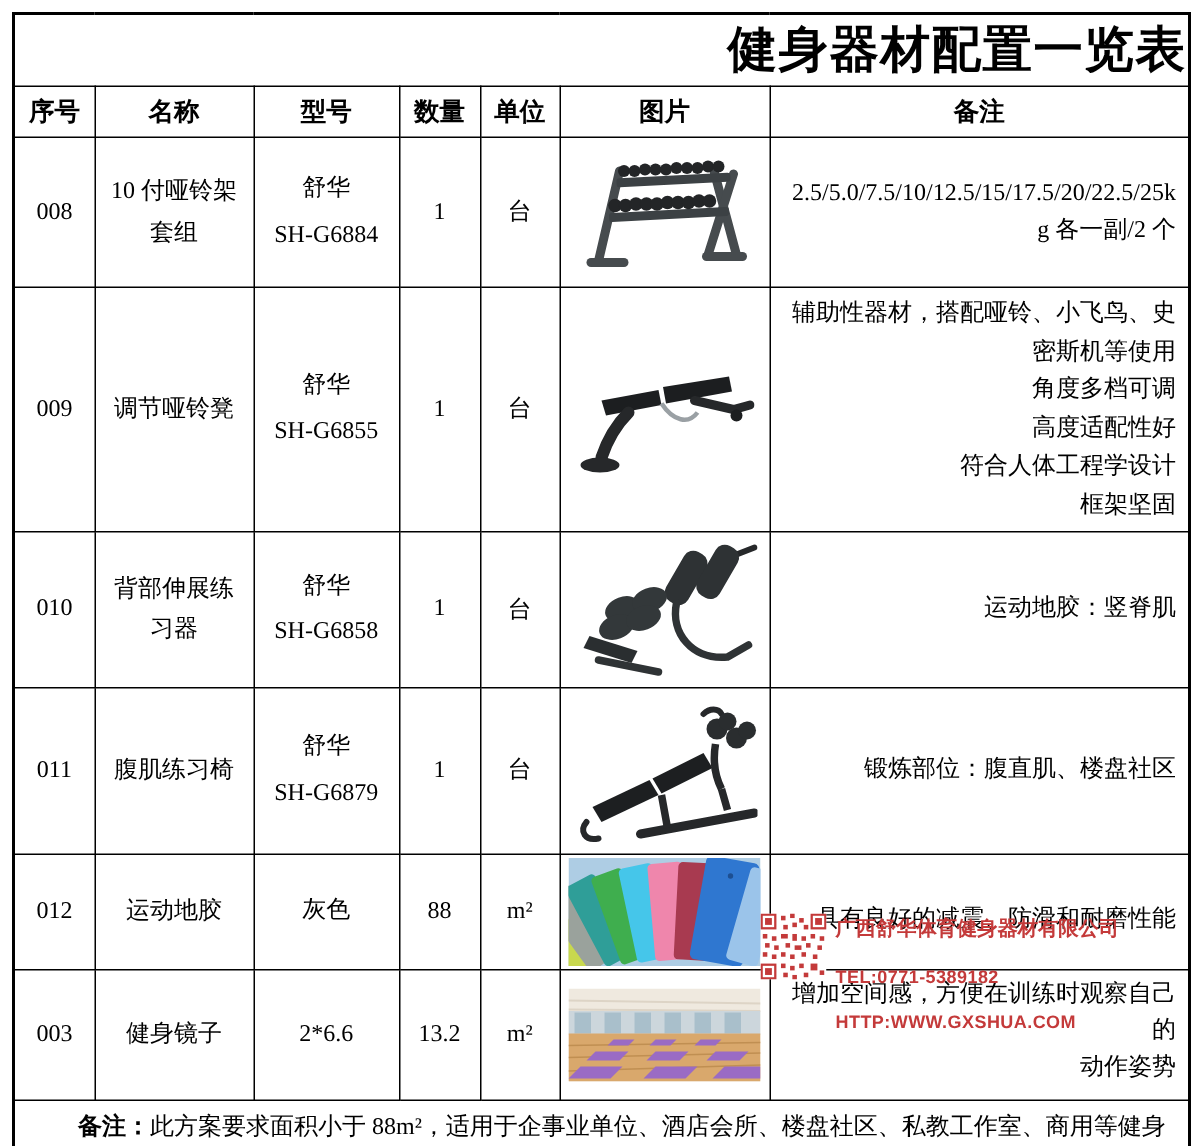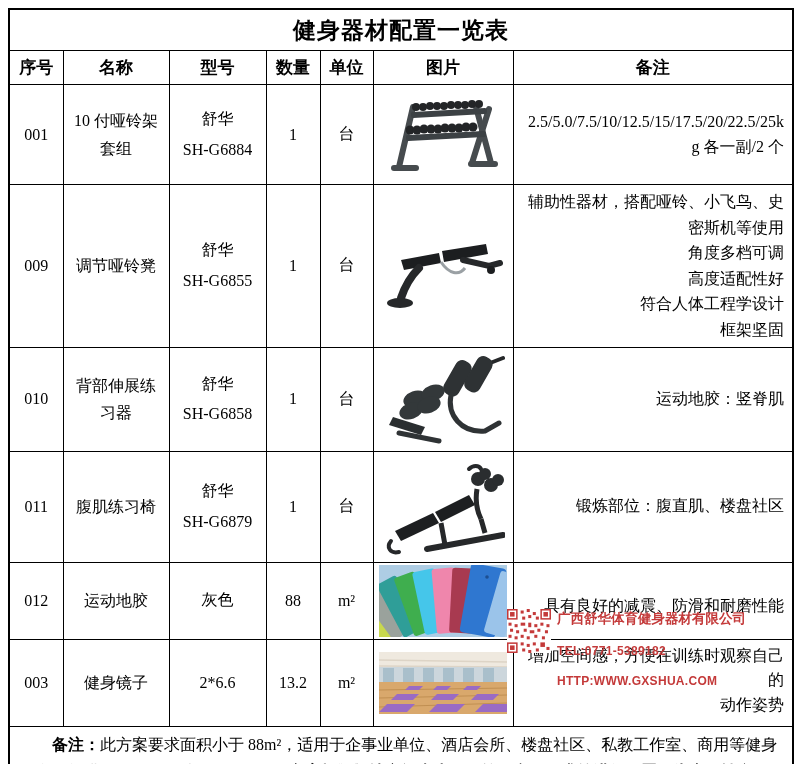--- a/index.html
+++ b/index.html
@@ -1,22 +1,22 @@
 <!DOCTYPE html>
 <html><head>
 <meta charset="utf-8">
 <style>
   html,body{margin:0;padding:0}
   body{width:800px;height:764px;background:#fff;color:#000;
        font-family:"Liberation Serif","DejaVu Serif",serif}
   .page{position:relative;width:784px;margin:8px 0 0 8px}
   table.main{width:784px;border-collapse:collapse;table-layout:fixed;border:2px solid #000;background:#fff}
   .main td,.main th{border:1px solid #000;overflow:hidden;vertical-align:middle}
-  .title-cell{height:38px;text-align:center;font-family:Liberation Mono, monospace;
-              font-size:23px;font-weight:700;letter-spacing:1px}
+  .title-cell{height:38px;text-align:right;font-family:Liberation Mono, monospace;
+              font-size:33px;font-weight:700;letter-spacing:1px}
   .head th{height:31px;text-align:center;font-family:Liberation Serif, serif;
            font-size:17px;font-weight:700}
   .c{text-align:center;font-size:16px;padding:0 6px}
   .model div{line-height:1.9}
   .name div{line-height:1.7}
   .remark{font-size:16px;text-align:right;padding:4px 8px;line-height:1.55}
   .break{word-break:break-all}
   .lines div{line-height:1.6}
   .img-cell{text-align:center;padding:1px}
   .img-cell svg{display:block;margin:0 auto}
@@ -56,21 +56,21 @@
     <th>序号</th>
     <th>名称</th>
     <th>型号</th>
     <th>数量</th>
     <th>单位</th>
     <th>图片</th>
     <th>备注</th>
   </tr>
 
   <tr style="height:100px">
-    <td class="c">001</td>
+    <td class="c">008</td>
     <td class="c name">
       <div>10 付哑铃架</div>
       <div>套组</div>
     </td>
     <td class="c model">
       <div>舒华</div>
       <div>SH-G6884</div>
     </td>
     <td class="c">1</td>
     <td class="c">台</td>

